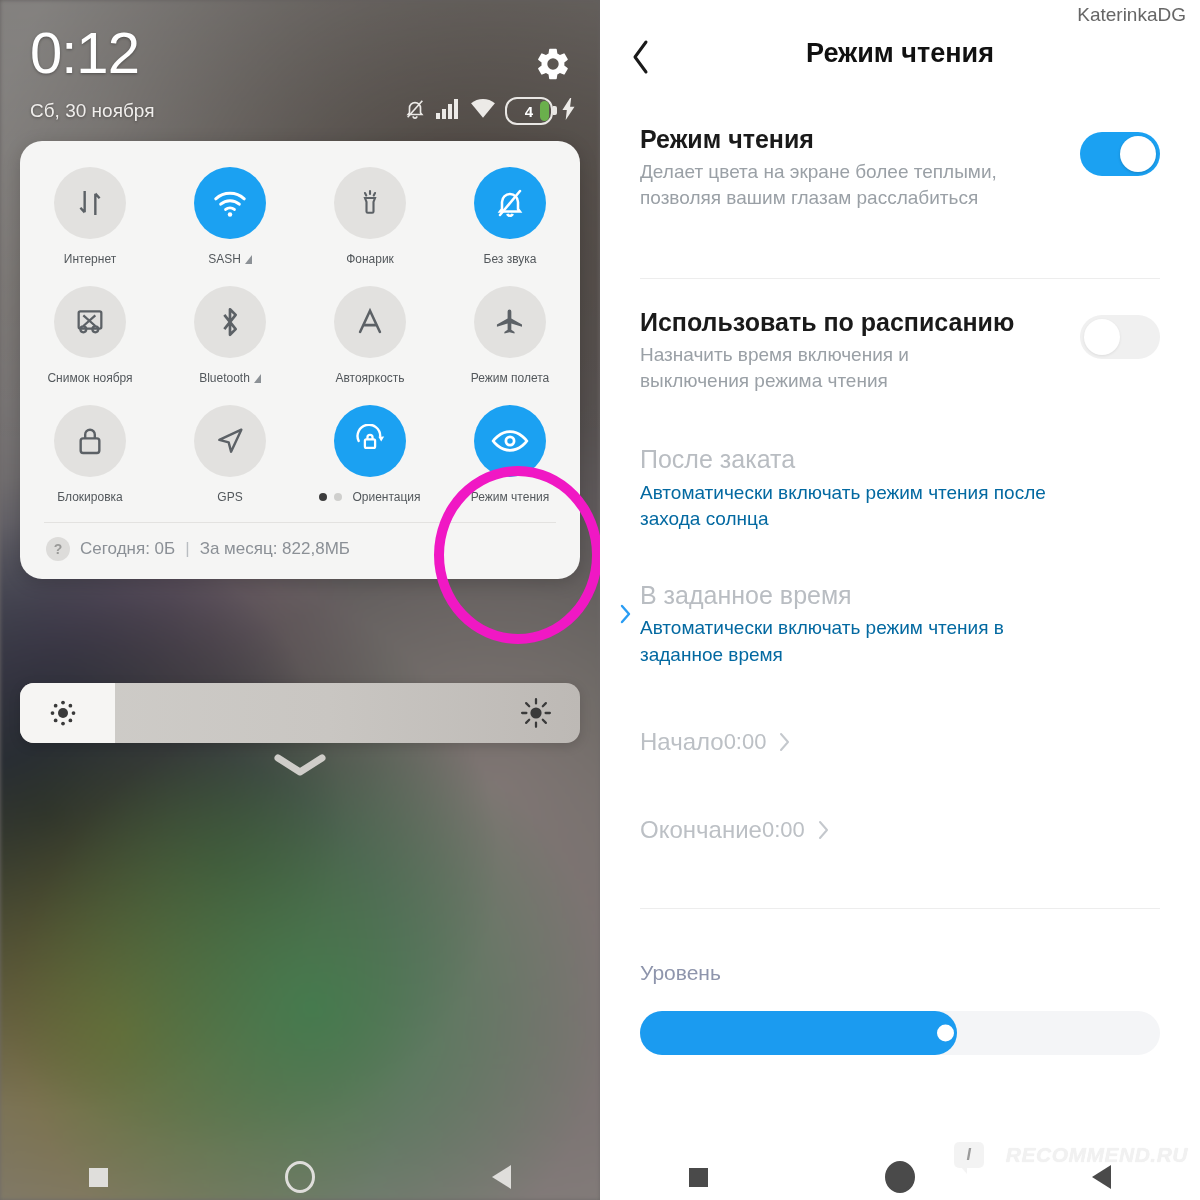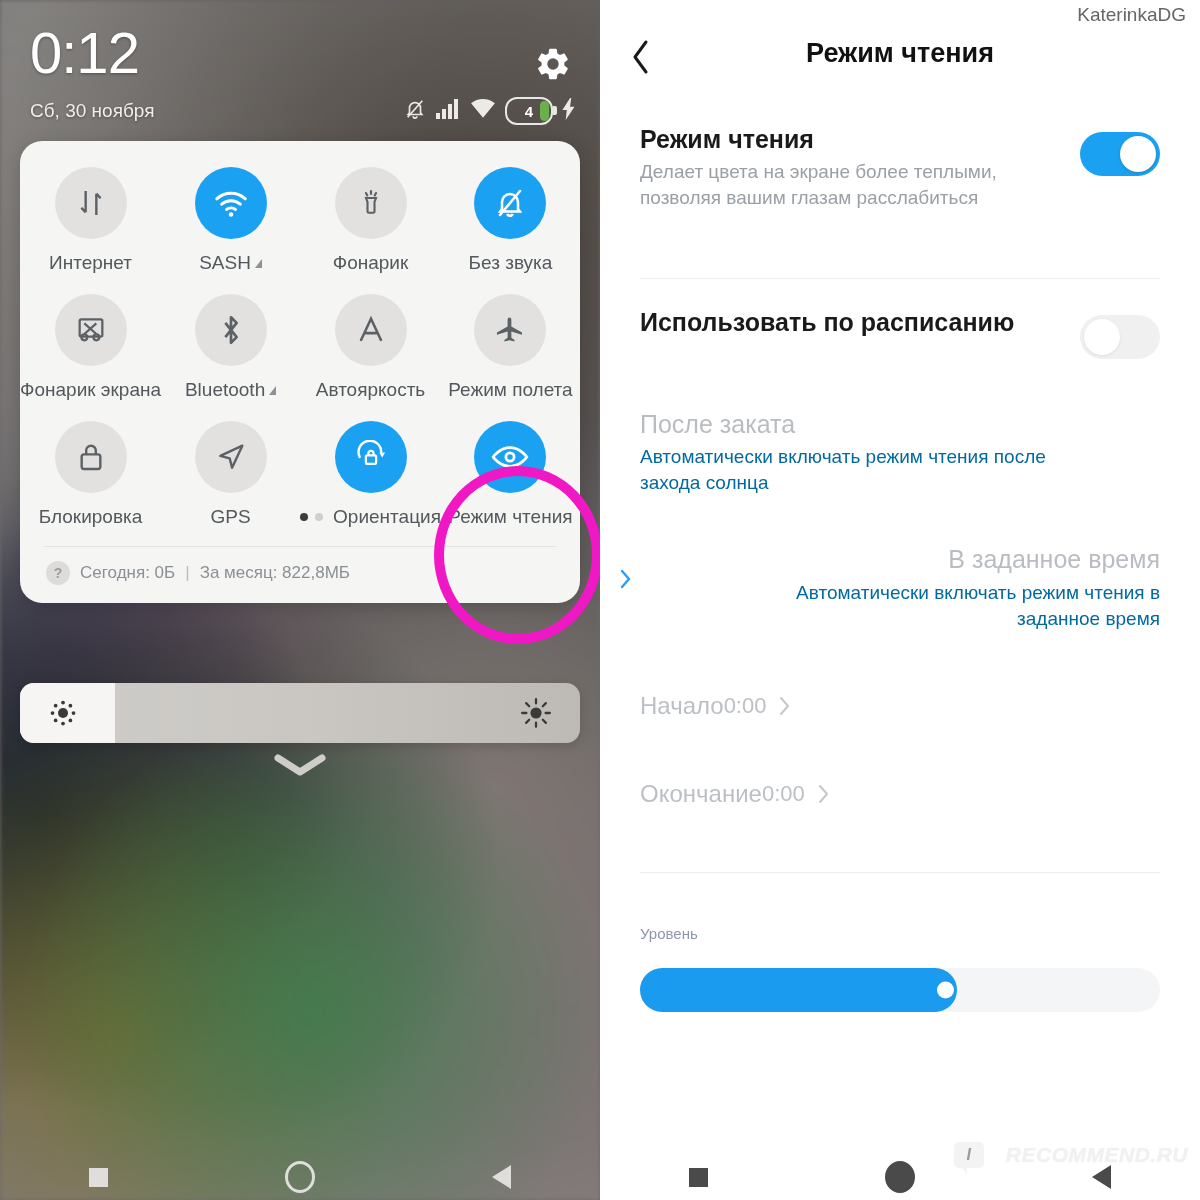--- a/index.html
+++ b/index.html
@@ -48,21 +48,21 @@
 
   
   .qs-card{position:absolute;left:20px;top:141px;width:560px;
     background:#f5f5f4;border-radius:22px;box-shadow:0 4px 18px rgba(0,0,0,.18);
     padding:18px 0 0 0;}
   .qs-grid{display:grid;grid-template-columns:repeat(4,1fr);}
   .tile{display:flex;flex-direction:column;align-items:center;padding:8px 0 12px 0;}
   .tile-circ{width:72px;height:72px;border-radius:50%;background:#e2e1df;
     display:flex;align-items:center;justify-content:center;}
   .tile-circ.on{background:#1ba1f2;}
-  .tile-lbl{margin-top:13px;font-size:19px;color:#53585c;white-space:nowrap;display:flex;align-items:center;gap:4px;}
+  .tile-lbl{margin-top:13px;font-size:12px;color:#53585c;white-space:nowrap;display:flex;align-items:center;gap:4px;}
   .tri{width:0;height:0;border-left:7px solid transparent;border-bottom:9px solid #8c9196;display:inline-block;}
   .dots{display:inline-flex;align-items:center;gap:7px;margin-right:6px;}
   .dot{width:8px;height:8px;border-radius:50%;background:#cfcfcd;}
   .dot.active{background:#3c3c3c;}
   .qs-sep{height:1px;background:#e3e2e0;margin:6px 24px 0 24px;}
   .qs-data{display:flex;align-items:center;gap:10px;padding:14px 0 18px 26px;font-size:17px;color:#8b9096;}
   .qmark{width:24px;height:24px;border-radius:50%;background:#dddcda;color:#9a9a98;
     font-size:14px;display:flex;align-items:center;justify-content:center;font-weight:700;}
   .qs-data .divider{color:#b9bdc1;}
 
@@ -111,21 +111,21 @@
   .toggle.off{background:#f0f0f0;}
   .toggle.off .knob{left:4px;background:#fff;box-shadow:0 1px 3px rgba(0,0,0,.08);}
 
   .hr{height:1px;background:#ededed;margin:0 40px;}
   .radio-chev{position:absolute;left:18px;top:50%;transform:translateY(-50%);}
 
   .time-row{display:flex;align-items:center;padding:0 40px;height:88px;}
   .time-lbl{font-size:24px;color:#bcc0c5;}
   .time-val{display:flex;align-items:center;gap:12px;font-size:22px;color:#bcc0c5;}
 
-  .lvl-lbl{font-size:15px;color:#8e95ac;padding:0 40px;}
+  .lvl-lbl{font-size:21px;color:#8e95ac;padding:0 40px;}
   .lvl-track{margin:26px 40px 0 40px;height:44px;border-radius:22px;background:#f4f5f7;position:relative;}
   .lvl-fill{position:absolute;left:0;top:0;bottom:0;width:61%;border-radius:22px;background:#1b9bf0;}
   .lvl-knob{position:absolute;top:50%;left:calc(61% - 20px);transform:translateY(-50%);
     width:17px;height:17px;border-radius:50%;background:#fff;}
 
   .wm-bot{position:absolute;right:12px;bottom:32px;display:flex;align-items:center;gap:7px;opacity:.75;}
   .wm-badge{position:relative;width:30px;height:26px;background:#f0f0f0;border-radius:5px;
     display:flex;align-items:center;justify-content:center;font-size:16px;font-style:italic;
     font-weight:700;color:#7a7a7a;}
   .wm-badge:after{content:"";position:absolute;left:6px;bottom:-6px;border-left:7px solid transparent;
@@ -242,21 +242,21 @@
         <div class="tile">
           <div class="tile-circ">
             <svg width="32" height="32" viewBox="0 0 24 24">
               <rect x="3.5" y="4" width="17" height="13" rx="1.2" fill="none" stroke="#5c6166" stroke-width="1.7"></rect>
               <path stroke="#5c6166" stroke-width="1.7" d="M7 7l9 8M16 7l-9 8"></path>
               <circle cx="7" cy="17.5" r="2.2" fill="none" stroke="#5c6166" stroke-width="1.7"></circle>
               <circle cx="16" cy="17.5" r="2.2" fill="none" stroke="#5c6166" stroke-width="1.7"></circle>
             </svg>
           </div>
           <div class="tile-lbl">
-              <span>Фонарик экрана</span>
+              <span>Снимок ноября</span>
             </div>
         </div>
 
         <div class="tile">
           <div class="tile-circ">
             <svg width="26" height="34" viewBox="0 0 16 24">
               <path fill="none" stroke="#5c6166" stroke-width="1.9" stroke-linejoin="round" d="M4 7l8 10-4 4V3l4 4-8 10"></path>
             </svg>
           </div>
           <div class="tile-lbl">
@@ -411,34 +411,36 @@
           </div>
       </div>
     </div>
 
     <div class="hr" style="margin-top:66px;"></div>
 
     <div class="row" style="padding-top:28px;">
       <div class="row-flex">
         <div>
           <div class="r-h">Использовать по расписанию</div>
+          <div class="r-sub" style="white-space:pre-line;">Назначить время включения и
+выключения режима чтения</div>
         </div>
         <div class="toggle off">
             <span class="knob"></span>
           </div>
       </div>
     </div>
 
     <div class="row" style="padding-top:50px;">
       <div class="r-h dim">После заката</div>
       <div class="r-sub dim" style="white-space:pre-line;">Автоматически включать режим чтения после
 захода солнца</div>
     </div>
 
-    <div class="row" style="padding-top:48px;text-align:right;">
+    <div class="row" style="padding-top:48px;">
       <span class="radio-chev" style="top:62%;">
         <svg width="14" height="24" viewBox="0 0 14 24">
           <path fill="none" stroke="#2a9df4" stroke-width="2.4" stroke-linecap="round" stroke-linejoin="round" d="M4 4l7 8-7 8"></path>
         </svg>
       </span>
       <div class="r-h dim">В заданное время</div>
       <div class="r-sub dim" style="white-space:pre-line;">Автоматически включать режим чтения в
 заданное время</div>
     </div>
 

